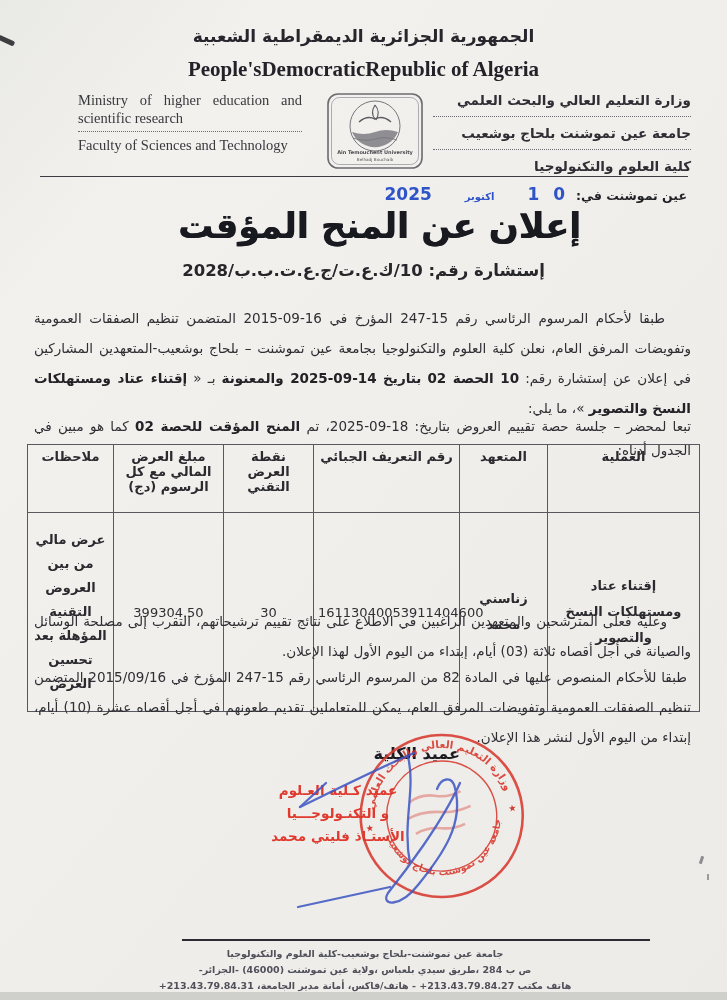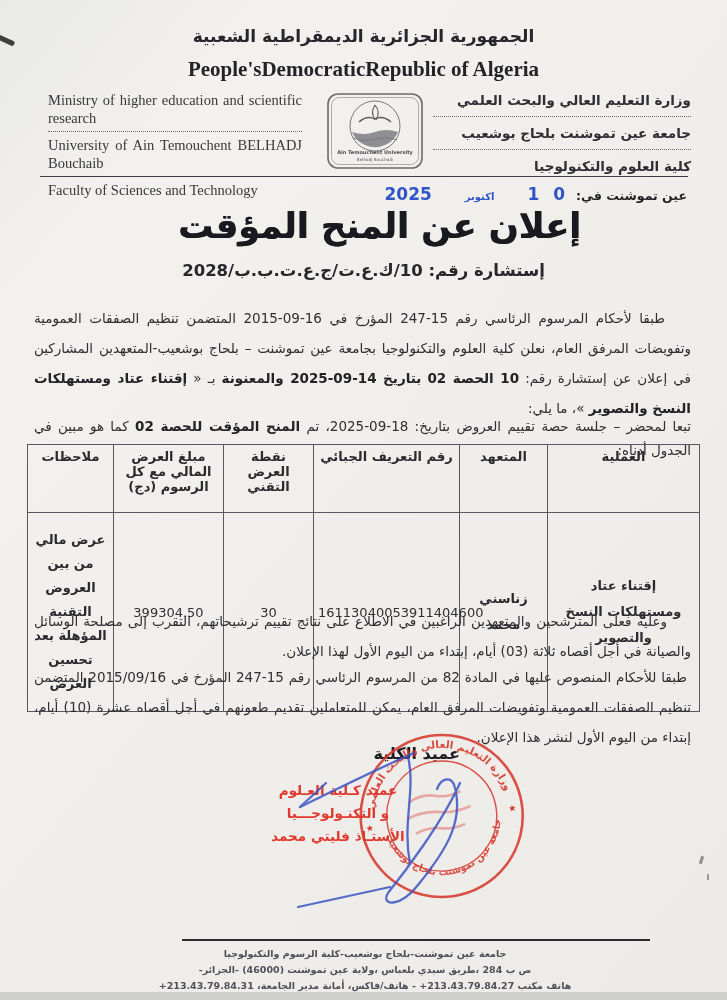--- a/index.html
+++ b/index.html
@@ -9,21 +9,21 @@
     background:linear-gradient(130deg,#e9e9e6 0%,#f2f1ee 18%,#efeeeb 55%,#ecebe8 100%);
     color:#2c2c31; overflow:hidden;
   }
   
   .country-ar { position:absolute; top:26px; left:0; width:100%; text-align:center;
     font-size:17px; font-weight:bold; color:#26262c; direction:rtl; }
   .country-en { position:absolute; top:57px; left:0; width:100%; text-align:center;
     font-family:"Liberation Serif", serif; font-size:21px; font-weight:bold; color:#222228; }
   .hdr-left { position:absolute; top:90px; left:48px; width:254px;
     font-family:"Liberation Serif", serif; font-size:14.5px; color:#38383d; line-height:18px; }
-  .hdr-left .blk { padding:1px 0 4px; }
+  .hdr-left .blk { padding:1px 0 4px;margin-left:30px; }
   .hdr-left .dotted { border-bottom:1.5px dotted #6a6a70; margin-bottom:3px; }
   .hdr-left .just { text-align:justify; text-align-last:left; }
   .hdr-right { position:absolute; top:90px; right:36px; width:258px; direction:rtl;
     font-size:13.5px; font-weight:bold; color:#2e2e34; }
   .hdr-right .blk { padding:2px 0 8px; }
   .hdr-right .dotted { border-bottom:1.5px dotted #6a6a70; margin-bottom:6px; }
   .logo-wrap { position:absolute; top:92px; left:326px; }
   .hr-main { position:absolute; top:176px; left:40px; width:648px; border-top:1.7px solid #3c3c44; }
   .date-row { position:absolute; top:184px; right:40px; direction:rtl;
     display:flex; align-items:baseline; gap:7px; }
@@ -76,21 +76,20 @@
 </head>
 <body>
 
 <div class="page">
 
   <div class="country-ar">الجمهورية الجزائرية الديمقراطية الشعبية</div>
   <div class="country-en">People'sDemocraticRepublic of Algeria</div>
 
   <div class="hdr-left">
     <div class="blk dotted just">Ministry of higher education and scientific research</div>
-    <div class="blk dotted just">University of Ain Temouchent BELHADJ Bouchaib</div>
     <div class="blk">Faculty of Sciences and Technology</div>
   </div>
 
   <div class="logo-wrap">
     <svg width="98" height="78" viewBox="0 0 98 78">
       <rect x="2" y="2" width="94" height="74" rx="10" fill="none" stroke="#6b6b70" stroke-width="1.6"></rect>
       <rect x="5.5" y="5.5" width="87" height="67" rx="8" fill="none" stroke="#9a9aa0" stroke-width="0.8"></rect>
       <circle cx="49" cy="34" r="25" fill="none" stroke="#77777c" stroke-width="1"></circle>
       <path d="M26 40 A 25 25 0 0 0 72 40 Q 60 36 49 40 Q 38 44 26 40 Z" fill="#6e6e73" opacity="0.75"></path>
       <path d="M33 30 Q 41 23 49 27 Q 57 23 65 30" fill="none" stroke="#5c5c61" stroke-width="1.4"></path>
@@ -200,21 +199,21 @@
         <path d="M8 80 L 34 56"></path>
         <path d="M116 30 C 124 62 110 96 118 136"></path>
         <path d="M168 56 C 150 96 112 146 96 166 C 88 179 108 181 126 158 C 152 126 172 96 163 61 C 160 48 149 51 145 62"></path>
         <path d="M98 160 L 6 180"></path>
       </g>
     </svg>
   </div>
 
   <div class="footer-line"></div>
   <div class="footer">
-    <div>جامعة عين تموشنت-بلحاج بوشعيب-كلية الرسوم والتكنولوجيا</div>
+    <div>جامعة عين تموشنت-بلحاج بوشعيب-كلية العلوم والتكنولوجيا</div>
     <div>ص ب 284 ،طريق سيدي بلعباس ،ولاية عين تموشنت (46000) -الجزائر-</div>
     <div>هاتف مكتب ‎+213.43.79.84.27‎ - هاتف/فاكس، أمانة مدير الجامعة، ‎+213.43.79.84.31</div>
   </div>
 
   <div class="speck-a"></div>
   <div class="speck-b"></div>
   <div class="speck-c"></div>
 </div>
 
 </body></html>

